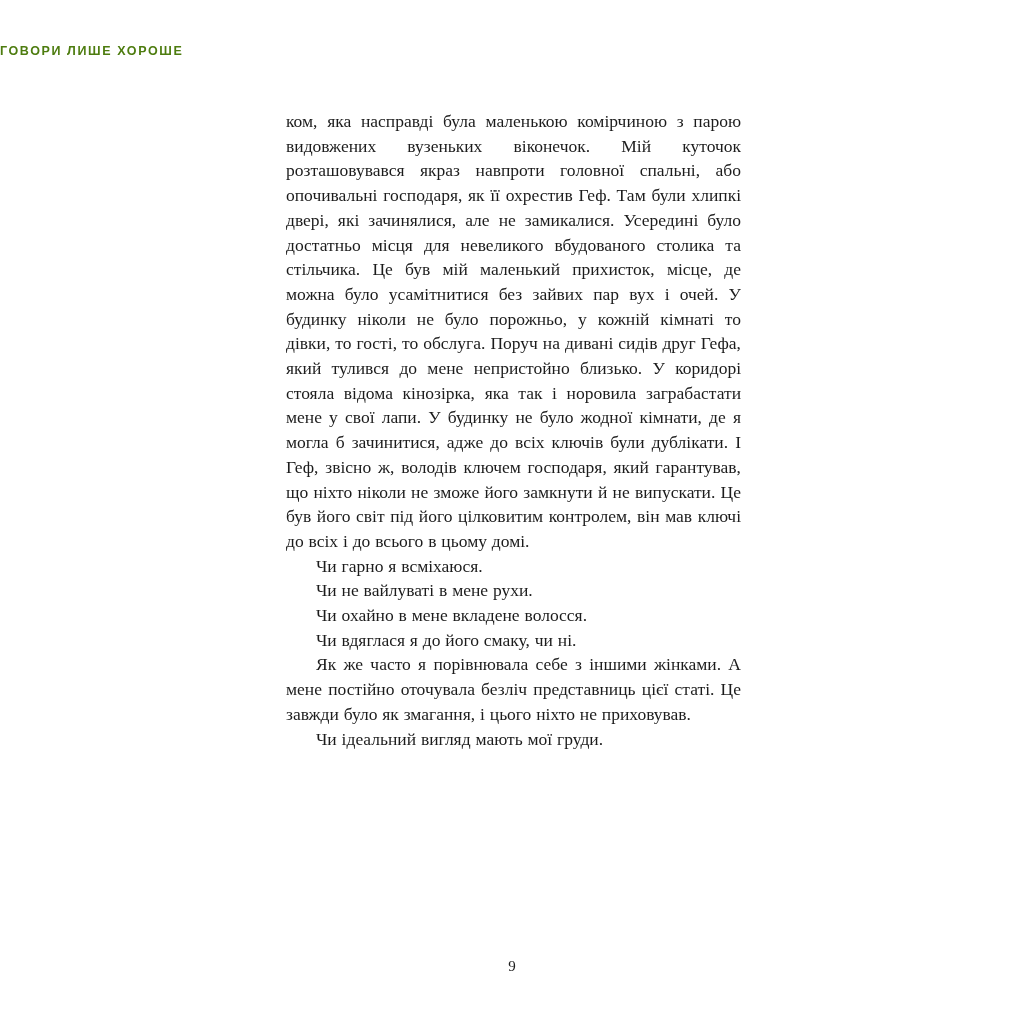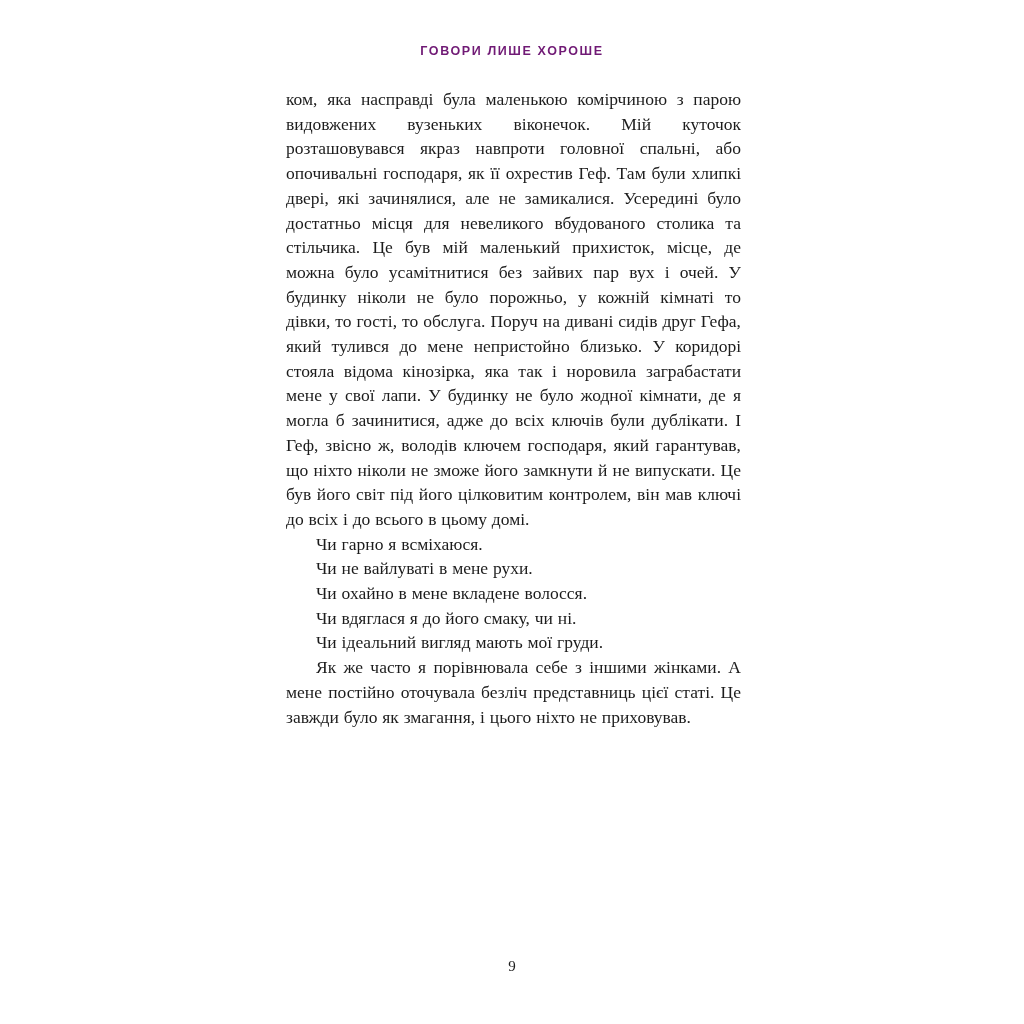--- a/index.html
+++ b/index.html
@@ -13,31 +13,30 @@
     position: relative;
     overflow: hidden;
     font-family: "Liberation Serif", "DejaVu Serif", serif;
     color: #1c1c1c;
   }
   .running-header {
     position: absolute;
     top: 44px;
     left: 0;
     width: 100%;
-    text-align: center;
     font-family: "Liberation Sans", "DejaVu Sans", sans-serif;
     font-size: 12.5px;
     font-weight: 600;
     letter-spacing: 1.6px;
-    color: #701a75;
+    color: #4d7c0f;
     text-transform: uppercase;
   }
   .page-body {
     position: absolute;
-    top: 87px;
+    top: 109px;
     left: 286px;
     width: 455px;
   }
   .para {
     margin: 0;
     font-size: 17.5px;
     line-height: 24.7px;
     text-align: justify;
     text-justify: inter-word;
     hyphens: auto;
@@ -62,17 +61,17 @@
 <body>
 
 <header class="running-header">ГОВОРИ ЛИШЕ ХОРОШЕ</header>
 
 <main class="page-body">
     <p class="para" lang="uk">ком, яка насправді була маленькою комірчиною з парою видовжених вузеньких віконечок. Мій куточок розташовувався якраз навпроти головної спальні, або опочивальні господаря, як її охрестив Геф. Там були хлипкі двері, які зачинялися, але не замикалися. Усередині було достатньо місця для невеликого вбудованого столика та стільчика. Це був мій маленький прихисток, місце, де можна було усамітнитися без зайвих пар вух і очей. У будинку ніколи не було порожньо, у кожній кімнаті то дівки, то гості, то обслуга. Поруч на дивані сидів друг Гефа, який тулився до мене непристойно близько. У коридорі стояла відома кінозірка, яка так і норовила заграбастати мене у свої лапи. У будинку не було жодної кімнати, де я могла б зачинитися, адже до всіх ключів були дублікати. І Геф, звісно ж, володів ключем господаря, який гарантував, що ніхто ніколи не зможе його замкнути й не випускати. Це був його світ під його цілковитим контролем, він мав ключі до всіх і до всього в цьому домі.</p>
     <p class="para indent" lang="uk">Чи гарно я всміхаюся.</p>
     <p class="para indent" lang="uk">Чи не вайлуваті в мене рухи.</p>
     <p class="para indent" lang="uk">Чи охайно в мене вкладене волосся.</p>
     <p class="para indent" lang="uk">Чи вдяглася я до його смаку, чи ні.</p>
+    <p class="para indent" lang="uk">Як же часто я порівнювала себе з іншими жінками. А мене постійно оточувала безліч представниць цієї статі. Це завжди було як змагання, і цього ніхто не приховував.</p>
     <p class="para indent" lang="uk">Чи ідеальний вигляд мають мої груди.</p>
-    <p class="para indent" lang="uk">Як же часто я порівнювала себе з іншими жінками. А мене постійно оточувала безліч представниць цієї статі. Це завжди було як змагання, і цього ніхто не приховував.</p>
   </main>
 
 <footer class="page-number">9</footer>
 
 </body></html>

